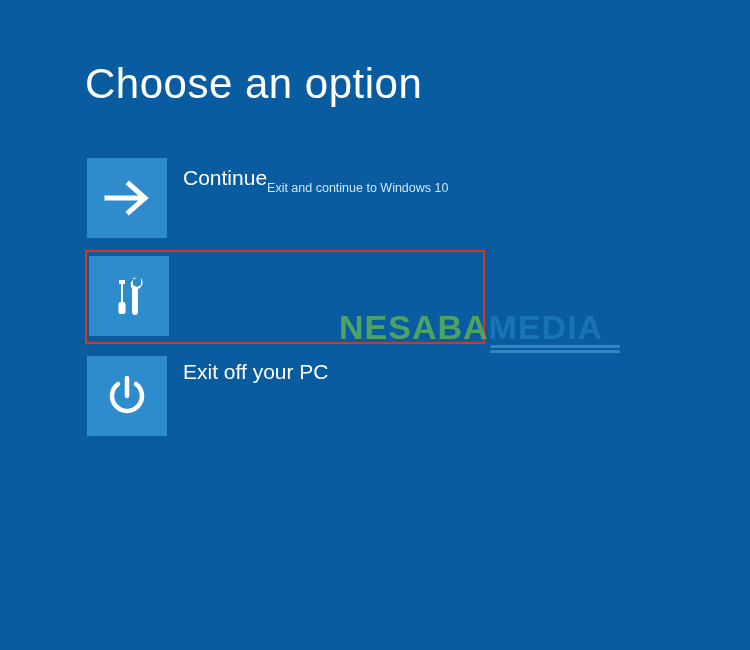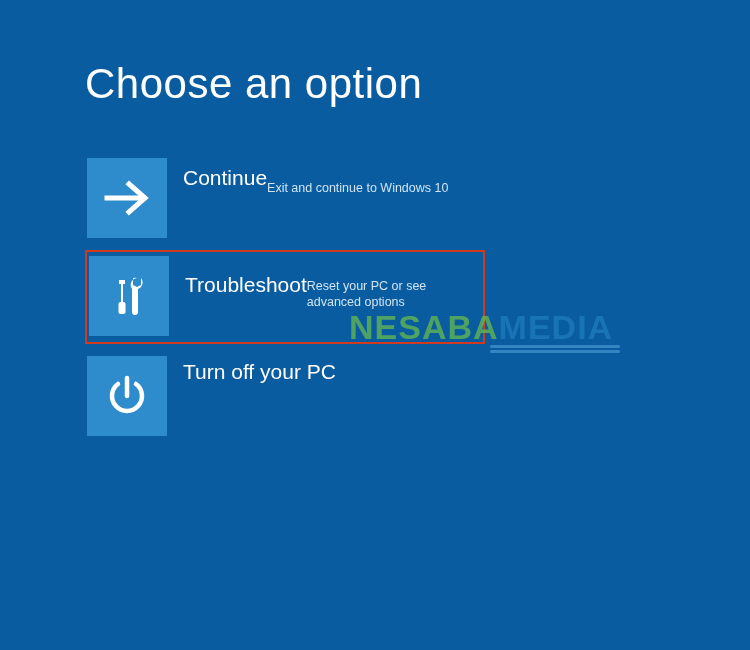--- a/index.html
+++ b/index.html
@@ -65,21 +65,21 @@
     .option-subtitle {
       font-size: 12.5px;
       font-weight: 300;
       color: #d0e4f2;
       margin-top: 20px;
       line-height: 1.3;
     }
     .watermark {
       position: absolute;
       top: 308px;
-      left: 349px;
+      left: 339px;
       font-size: 34px;
       font-weight: 900;
       font-family: Arial, sans-serif;
       letter-spacing: 1px;
       opacity: 0.7;
       pointer-events: none;
     }
     .watermark .wm-green {
       color: #6cc24a;
     }
@@ -138,37 +138,33 @@
           <g fill="#ffffff">
 
             <rect x="16" y="10" width="6" height="4"></rect>
             <rect x="18" y="14" width="2" height="18"></rect>
             <rect x="15.5" y="32" width="7" height="12" rx="2"></rect>
 
             <path d="M 34 8 a 7 7 0 0 0 -5 11 l 0 23 a 3 3 0 0 0 6 0 l 0 -23 a 7 7 0 0 0 3 -11 l 0 7 l -4 2 l -4 -2 l 0 -7 a 7 7 0 0 1 4 0 z"></path>
           </g>
         </svg>
       </div>
-      <div class="option-text">
-        <div class="option-title">Troubleshoot</div>
-        <div class="option-subtitle">Reset your PC or see advanced options</div>
-      </div>
     </div>
 
     <div class="option-item">
       <div class="icon-tile">
         <svg width="52" height="52" viewBox="0 0 52 52">
           <g stroke="#ffffff" stroke-width="4.5" fill="none" stroke-linecap="round">
             <path d="M 17 14 A 15 15 0 1 0 35 14"></path>
             <line x1="26" y1="8" x2="26" y2="26"></line>
           </g>
         </svg>
       </div>
       <div class="option-text">
-        <div class="option-title">Turn off your PC</div>
+        <div class="option-title">Exit off your PC</div>
       </div>
     </div>
 
   </div>
 </div>
 
 <div class="watermark">
   <span class="wm-green">NESABA</span><span class="wm-blue">MEDIA</span>
 </div>
 <div class="watermark-underline">

